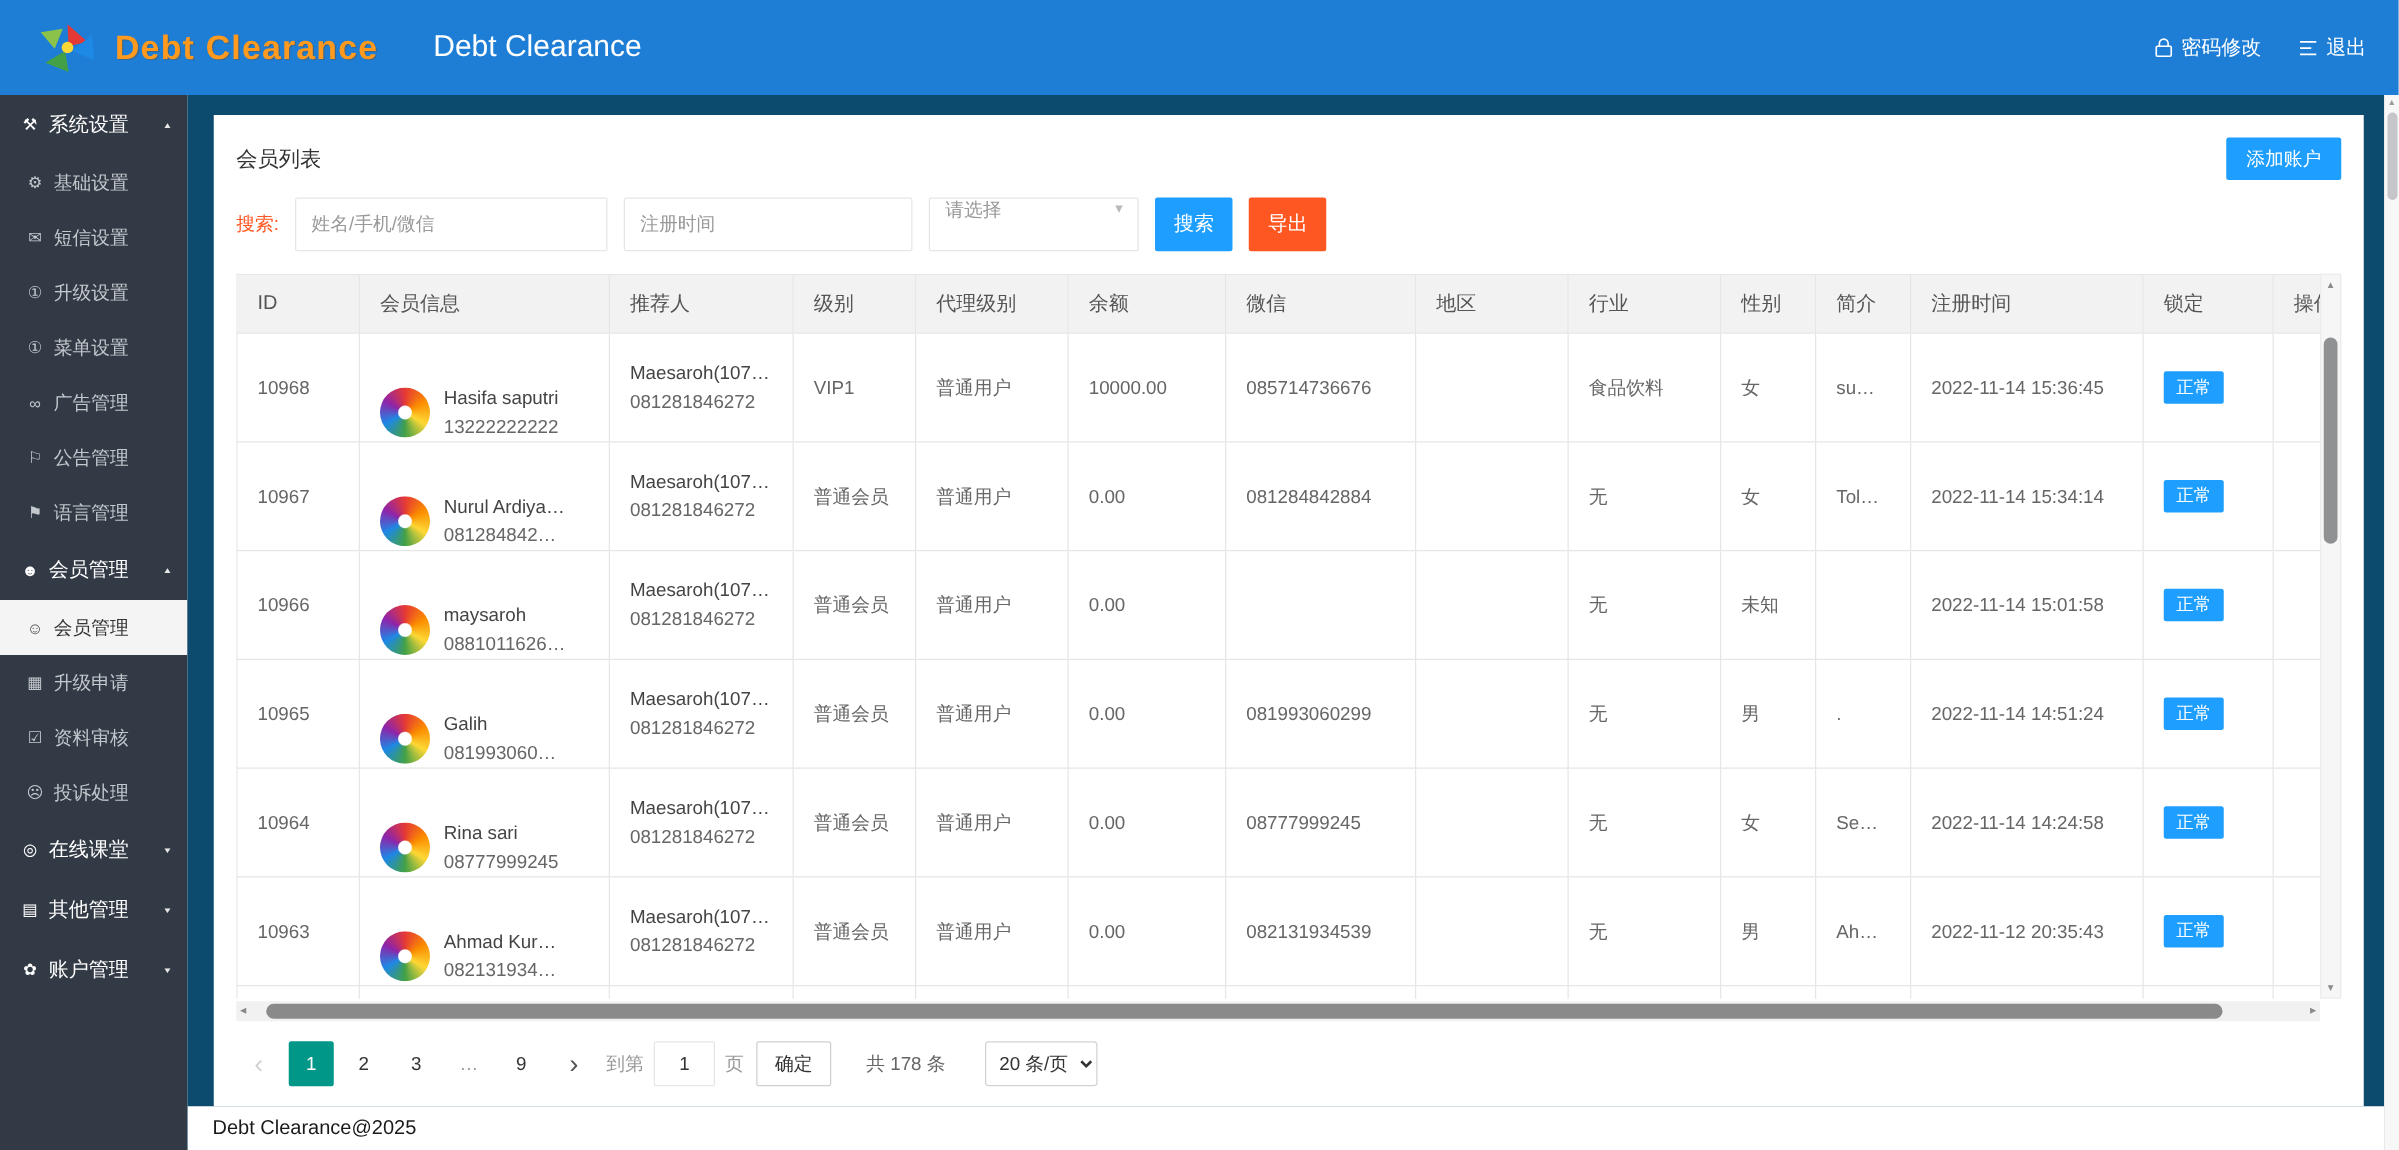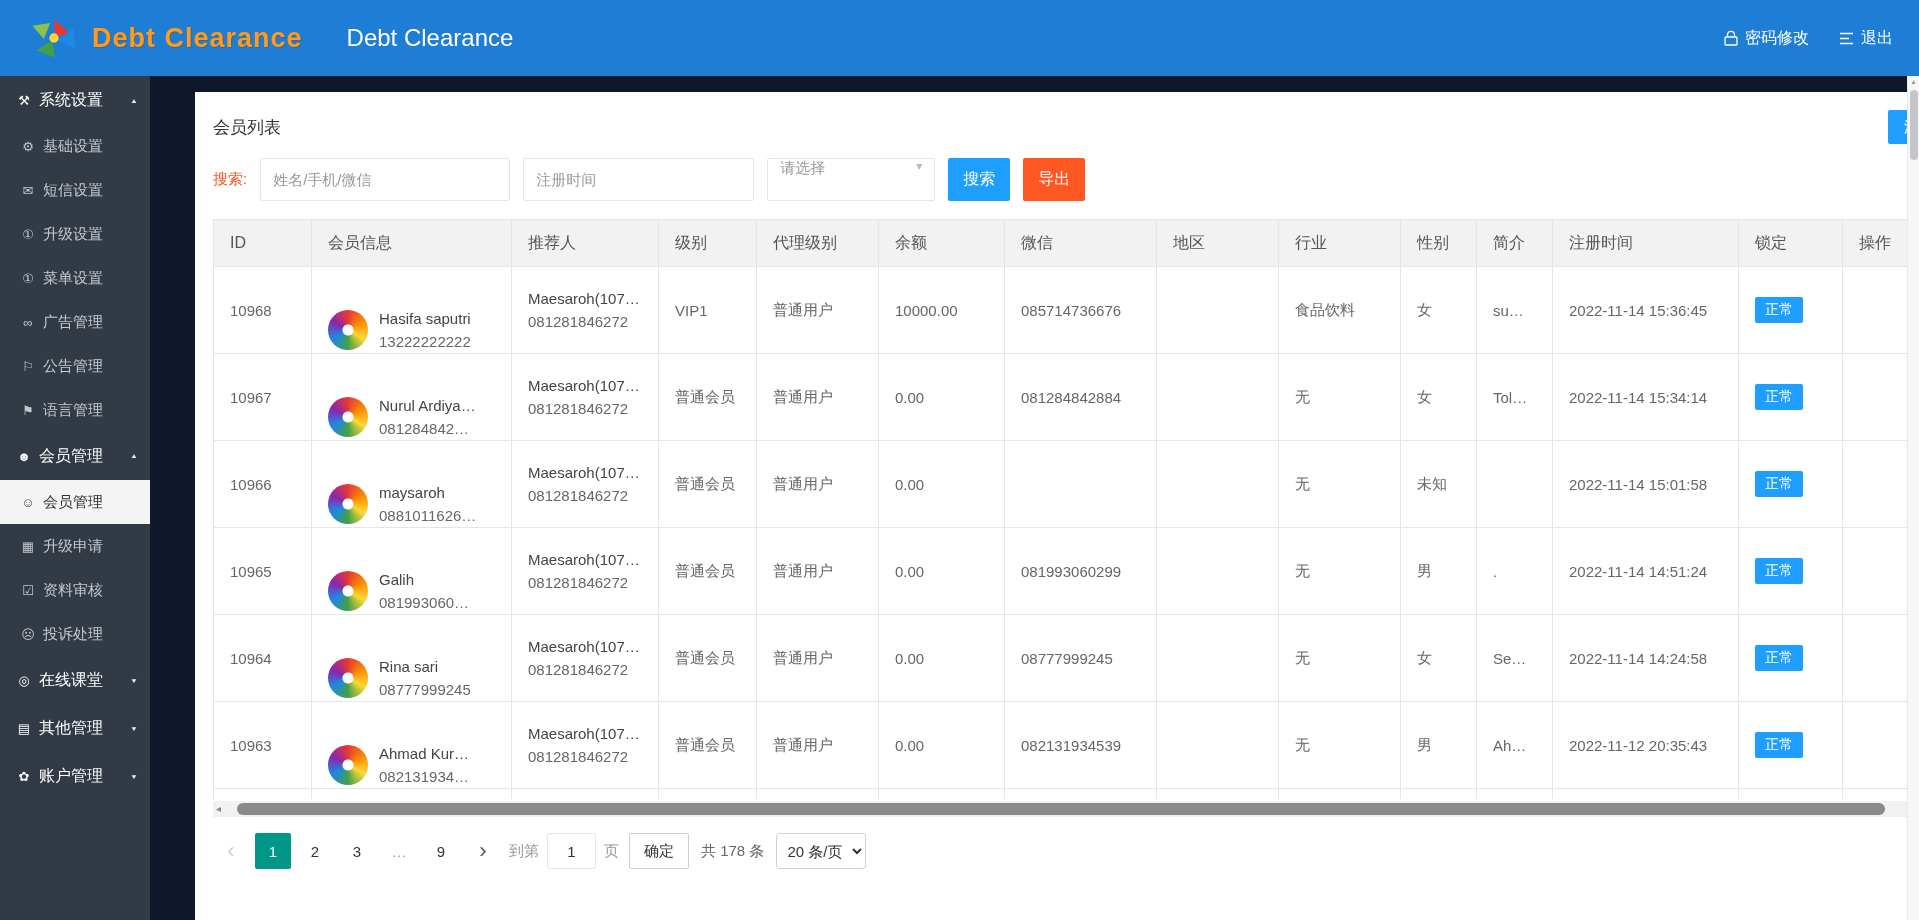--- a/index.html
+++ b/index.html
@@ -27,21 +27,21 @@
   .nav-row { display:flex; align-items:center; height:44px; padding:0 12px 0 14px;
              color:#c3c8cd; font-size:15px; cursor:pointer; white-space:nowrap; }
   .nav-row.m-section { height:48px; color:#fff; font-size:16px; }
   .nav-row.m-item { padding-left:18px; }
   .nav-row.m-active { background:#f4f4f4; color:#333; }
   .nav-row.m-active .nav-icon { color:#444; }
   .nav-icon { width:20px; margin-right:5px; font-size:13px; text-align:center; flex-shrink:0; }
   .nav-label { flex:1; }
   .nav-arrow { font-size:8px; transform:scaleY(.8); color:#e8e8e8; }
 
-  .main { flex:1; display:flex; background:#0f172a; overflow:hidden;padding-left:24px; }
+  .main { flex:1; display:flex; flex-direction:column; background:#0c4a6e; overflow:hidden; }
 
   
   .card { background:#fff; margin:16px 28px 0 21px; padding:12px 18px 16px; }
   .card-head { display:flex; align-items:center; justify-content:space-between; height:46px; }
   .card-head h2 { margin:0; font-size:17px; font-weight:400; color:#333; }
   .btn { border:none; border-radius:2px; color:#fff; cursor:pointer; font-family:inherit; white-space:nowrap; }
   .btn-blue { background:var(--accent); }
   .btn-orange { background:var(--danger); }
   .btn-add { height:34px; padding:0 16px; font-size:15px; }
   .btn-big { height:43px; padding:0 15px; font-size:16px; }
@@ -92,27 +92,27 @@
   
   .pagination { display:flex; align-items:center; margin-top:16px; gap:8px; font-size:15px; color:#666; }
   .pages { display:inline-flex; align-items:center; gap:6px; }
   .pg { min-width:36px; height:36px; display:inline-flex; align-items:center; justify-content:center;
         border-radius:2px; color:#333; cursor:pointer; padding:0 6px; }
   .pg.m-active { background:var(--green); color:#fff; }
   .pg.m-prev { color:#d2d2d2; font-size:22px; }
   .pg.m-next { color:#555; font-size:22px; }
   .pg.m-ellipsis { color:#999; cursor:default; }
   .pg-text { color:#999; }
-  .pg-text.total { color:#666; margin-left:4px; }
+  .pg-text.total { color:#666; margin-left:20px; }
   .pg-input { width:49px; height:36px; border:1px solid #e6e6e6; border-radius:2px; text-align:center;
               font-size:15px; font-family:inherit; color:#333; outline:none; }
   .pg-confirm { height:36px; padding:0 14px; background:#fff; border:1px solid #cfcfcf; border-radius:2px;
                 font-size:15px; font-family:inherit; color:#333; cursor:pointer; margin-left:2px; }
   .pg-size { height:36px; border:1px solid #d2d2d2; border-radius:3px; background:#fff; font-size:15px;
-             font-family:inherit; color:#333; padding:0 6px; cursor:pointer; margin-left:4px; }
+             font-family:inherit; color:#333; padding:0 6px; cursor:pointer; margin-left:24px; }
 
   
   .footer { margin-top:auto; height:46px; background:#fff; display:flex; align-items:center;
             padding-left:20px; font-size:16px; color:#1a1a1a; }
 
   
   .page-scrollbar { position:fixed; right:0; top:76px; bottom:0; width:12px; background:#f7f7f7; border-left:1px solid #e9e9e9; }
   .page-thumb { position:absolute; top:14px; left:2px; width:8px; height:70px; background:#c4c6c9; border-radius:4px; }
   .page-sarrow { position:absolute; top:1px; left:0; width:100%; text-align:center; font-size:8px; color:#9a9a9a; }
 </style>

